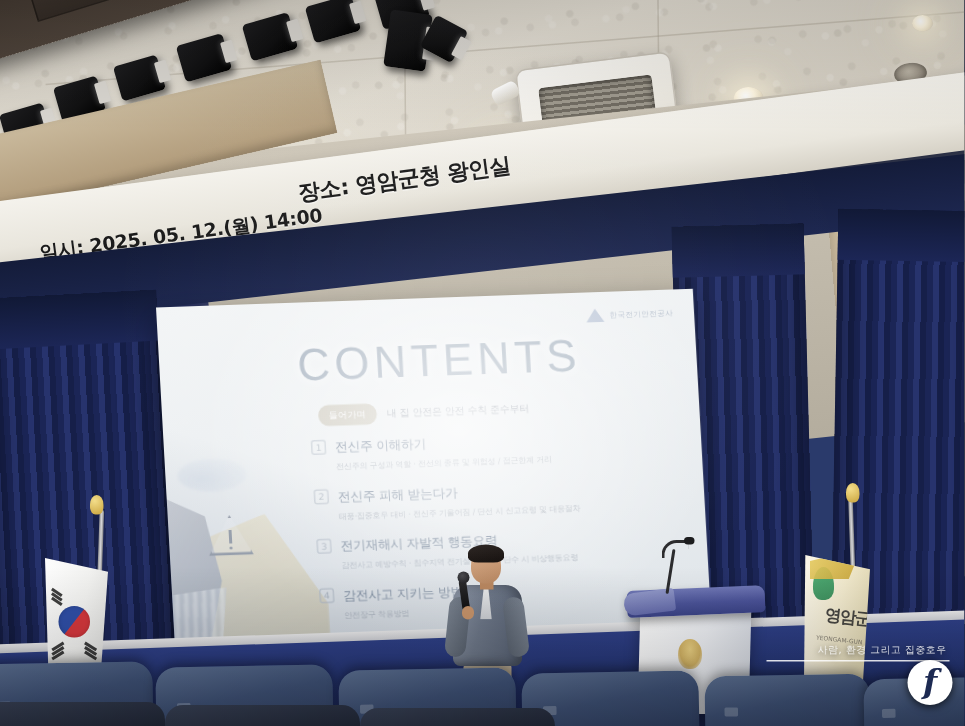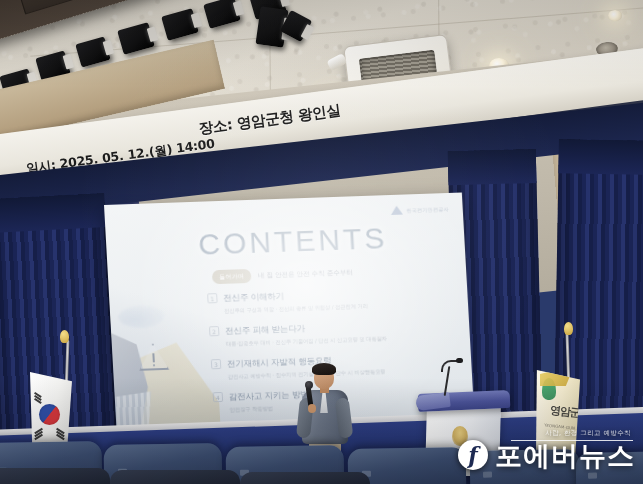--- a/index.html
+++ b/index.html
@@ -749,19 +749,18 @@
   <div class="seat" style="left:348px;  width:118px; height:48px; transform:rotate(-1deg);"></div>
   <div class="seat" style="left:470px;  width:110px; height:46px; transform:rotate(-1deg);"></div>
   <div class="seat" style="left:576px;  width:100px; height:44px; transform:rotate(-1deg);"></div>
   <div class="seat-dark" style="left:-20px; width:130px; height:34px;"></div>
   <div class="seat-dark" style="left:110px; width:130px; height:32px;"></div>
   <div class="seat-dark" style="left:240px; width:130px; height:30px;"></div>
 
   <div class="overall-shadow"></div>
 
   <div class="wm-rule"></div>
-  <div class="wm-tagline">사람, 환경 그리고 예방수칙</div>
+  <div class="wm-tagline">사람, 환경 그리고 집중호우</div>
   <div class="watermark">
     <div class="wm-logo">f</div>
-    <div class="wm-text">포에버뉴스</div>
   </div>
 
 </div>
 
 </body></html>

